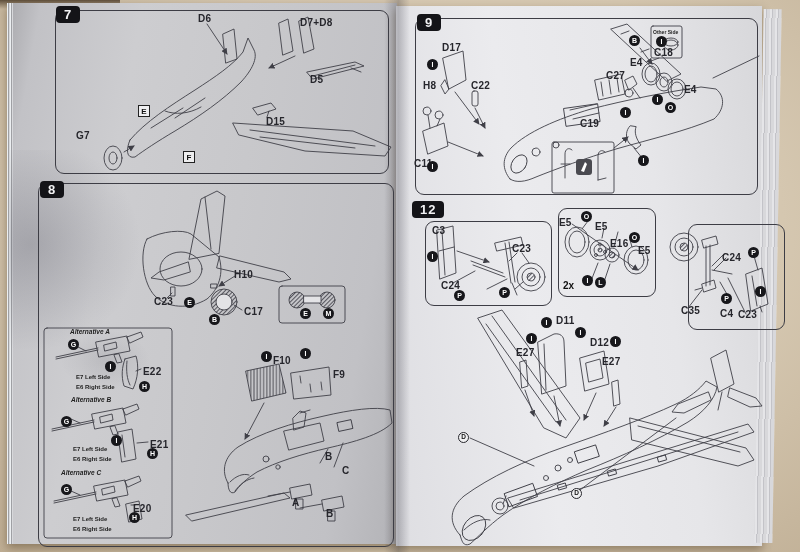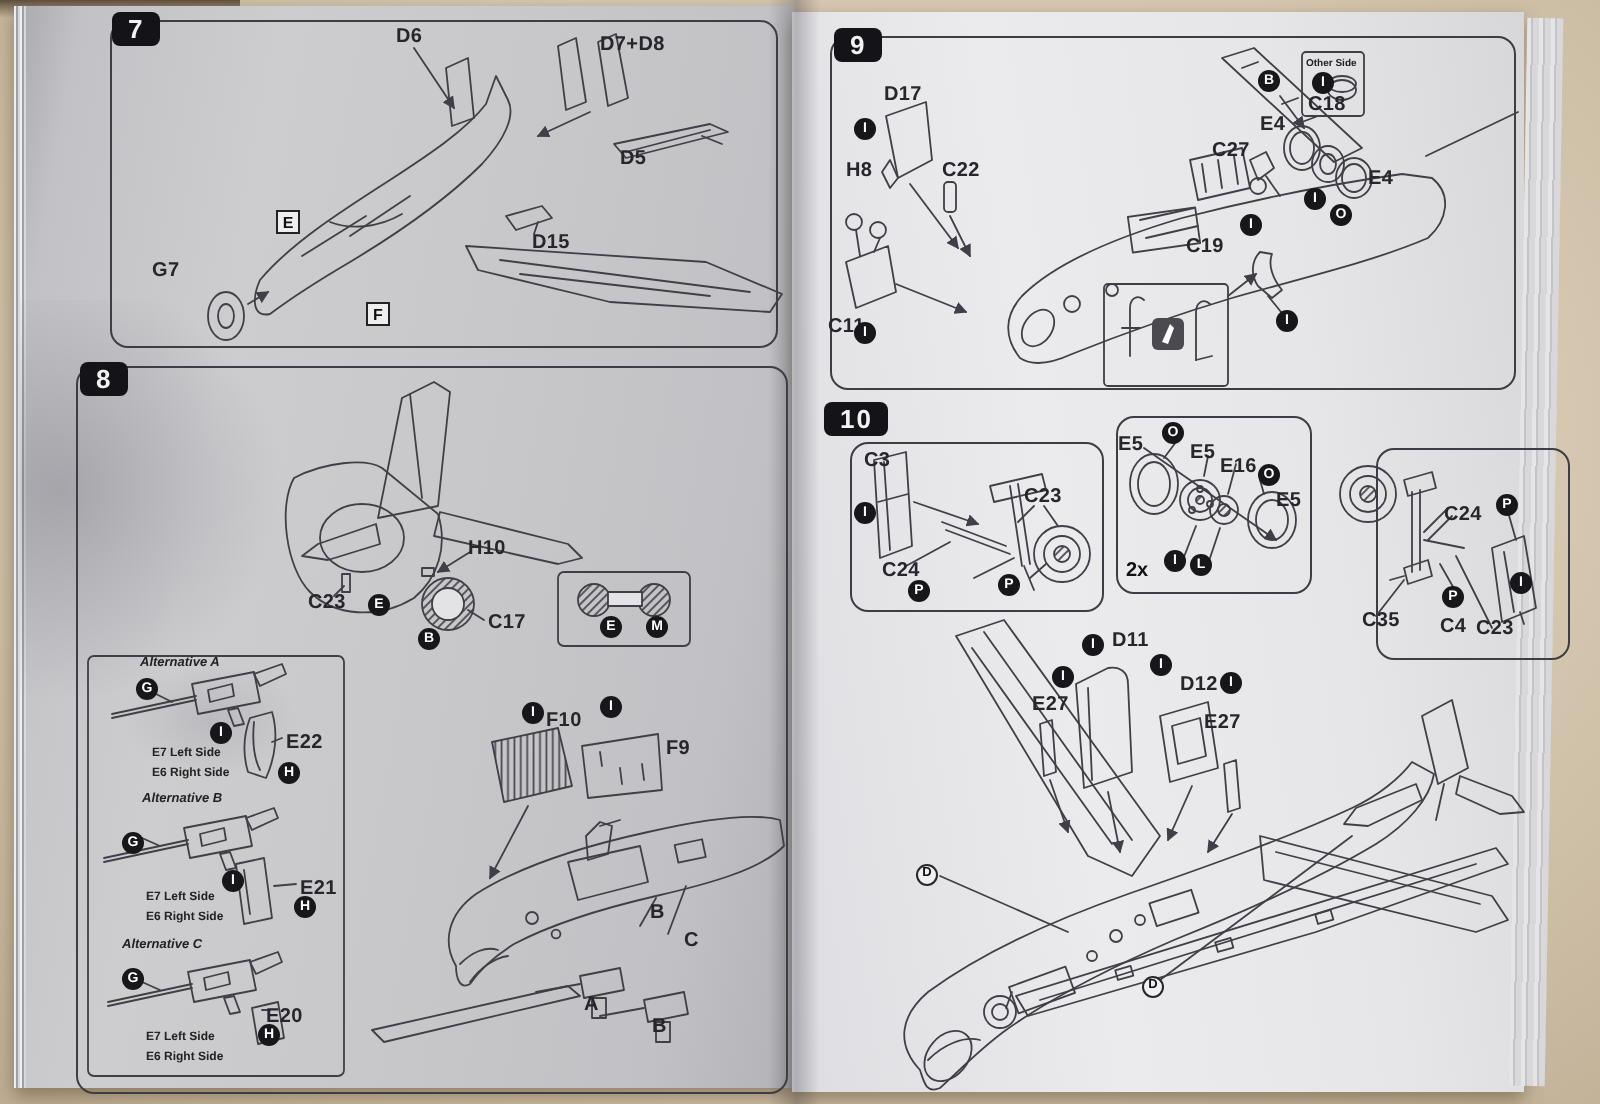--- a/index.html
+++ b/index.html
@@ -299,24 +299,24 @@
   <span class="osb" style="left:653px;top:29px">Other Side</span>
   <span class="co" style="left:656px;top:36px">I</span>
   <span class="lbl" style="left:654px;top:47px">C18</span>
   <span class="co" style="left:629px;top:35px">B</span>
   <span class="lbl" style="left:630px;top:57px">E4</span>
   <span class="lbl" style="left:606px;top:70px">C27</span>
   <span class="lbl" style="left:684px;top:84px">E4</span>
   <span class="co" style="left:652px;top:94px">I</span>
   <span class="co" style="left:665px;top:102px">O</span>
   <span class="co" style="left:620px;top:107px">I</span>
-  <span class="lbl" style="left:593px;top:118px">C19</span>
+  <span class="lbl" style="left:580px;top:118px">C19</span>
   <span class="co" style="left:638px;top:155px">I</span>
 
-  <div class="badge" style="left:412px;top:201px">10</div>
+  <div class="badge" style="left:412px;top:201px">12</div>
 
   <div class="panel" style="left:425px;top:221px;width:127px;height:85px"></div>
   <svg class="draw" style="left:425px;top:221px" width="127" height="85" viewBox="0 0 127 85">
     <g class="g">
       <path d="M12,9 L28,5 L31,52 L15,58 Z"></path>
       <line x1="17" y1="10" x2="20" y2="54"></line>
       <path d="M14,30 L29,26"></path>
       <line x1="32" y1="30" x2="64" y2="41" marker-end="url(#arw)"></line>
       <path d="M70,22 L96,16 L98,24 L72,30 Z"></path>
       <line x1="80" y1="22" x2="86" y2="62"></line>
@@ -361,21 +361,21 @@
       <line x1="46" y1="20" x2="44" y2="30"></line>
       <line x1="60" y1="24" x2="56" y2="39"></line>
       <line x1="72" y1="32" x2="74" y2="39"></line>
       <line x1="33" y1="73" x2="40" y2="55"></line>
       <line x1="46" y1="74" x2="52" y2="56"></line>
     </g>
   </svg>
   <span class="co" style="left:581px;top:211px">O</span>
   <span class="lbl" style="left:559px;top:217px">E5</span>
   <span class="lbl" style="left:595px;top:221px">E5</span>
-  <span class="lbl" style="left:610px;top:228px">E16</span>
+  <span class="lbl" style="left:610px;top:238px">E16</span>
   <span class="co" style="left:629px;top:232px">O</span>
   <span class="lbl" style="left:638px;top:245px">E5</span>
   <span class="co" style="left:582px;top:275px">I</span>
   <span class="co" style="left:595px;top:277px">L</span>
   <span class="qty" style="left:563px;top:280px">2x</span>
 
   <div class="panel" style="left:688px;top:224px;width:97px;height:106px"></div>
   <svg class="draw" style="left:666px;top:226px" width="120" height="104" viewBox="0 0 120 104">
     <g class="g">
       <circle cx="18" cy="21" r="14"></circle>

